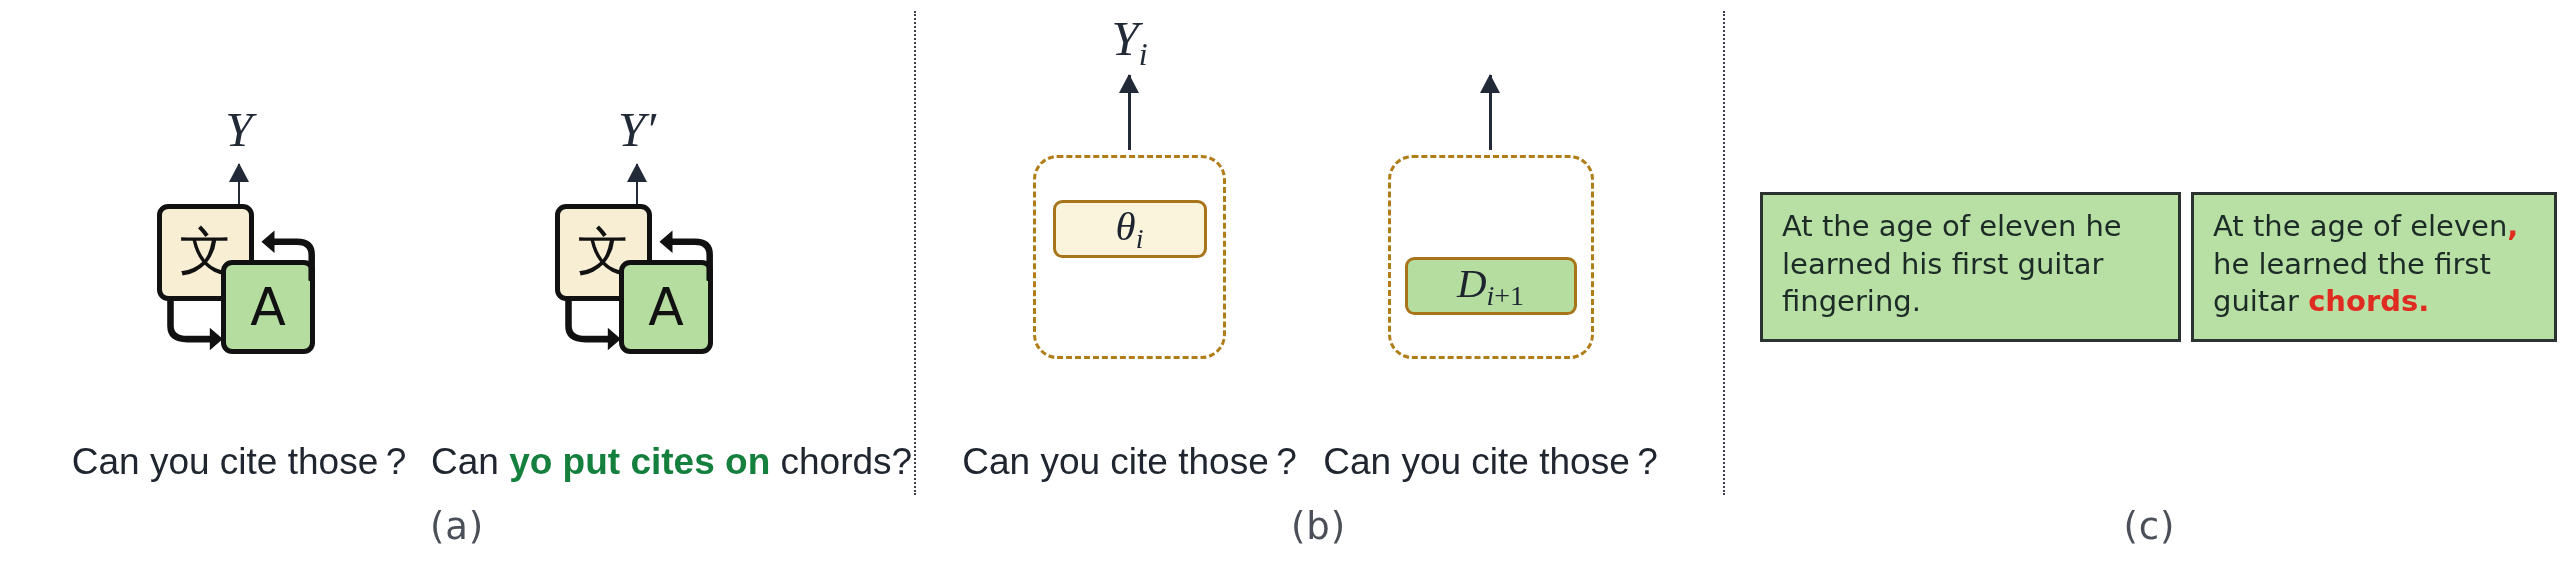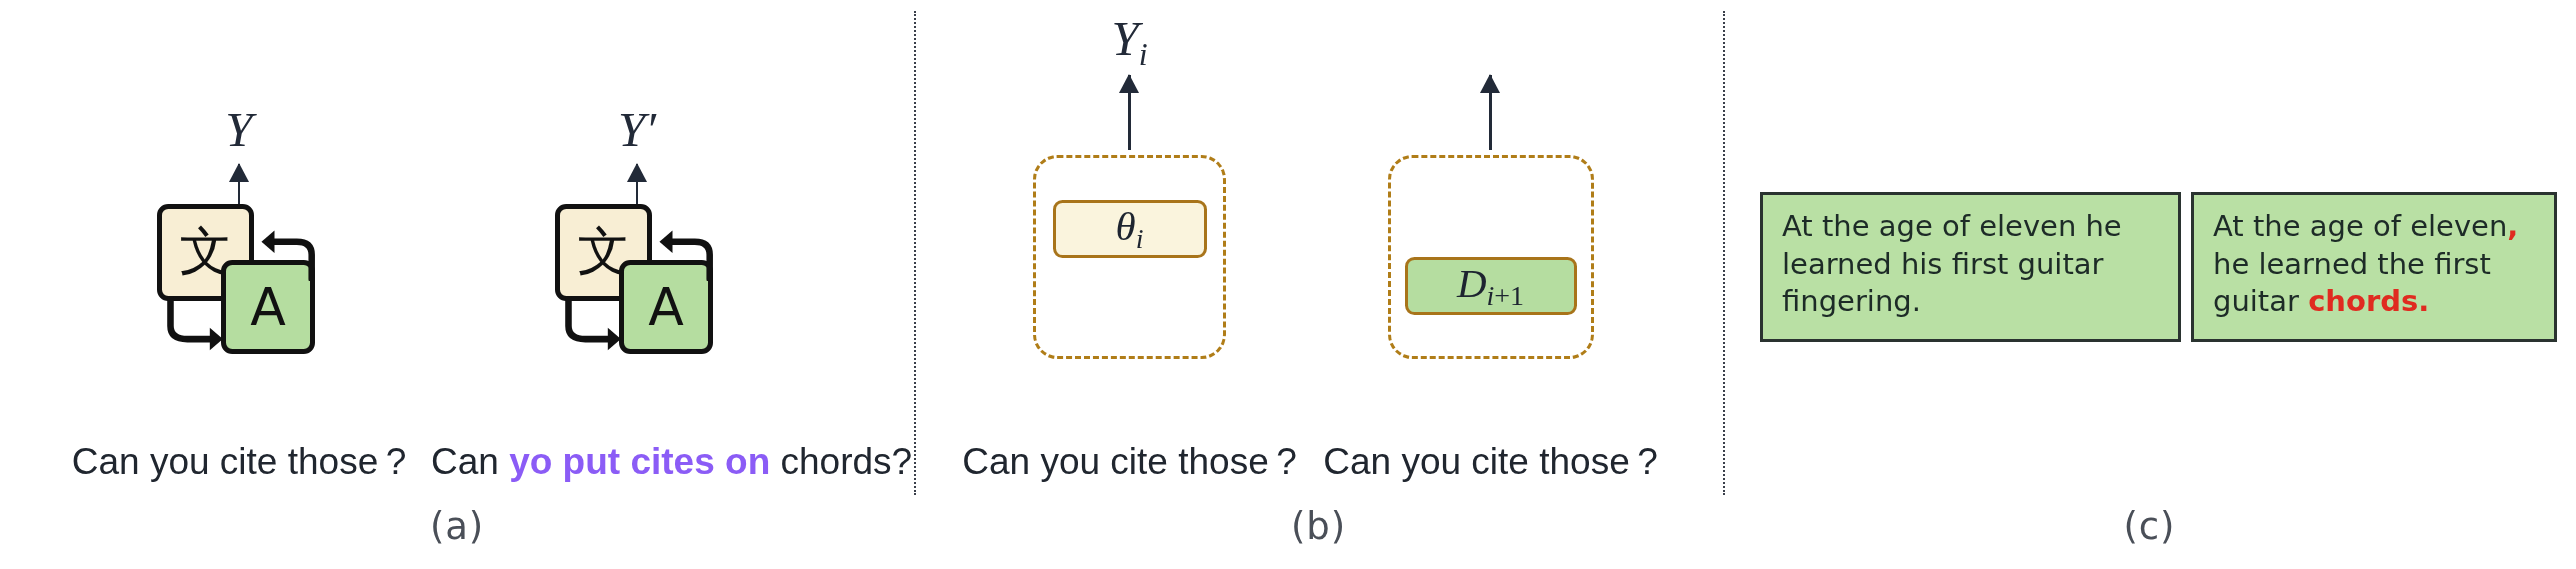--- a/index.html
+++ b/index.html
@@ -54,21 +54,21 @@
   .ti-lat{left:64px;top:56px;width:94px;height:94px;background:#b5dda0;
           display:flex;align-items:center;justify-content:center;
           font-family:"DejaVu Sans",sans-serif;font-size:52px;line-height:1;
           color:#111111;font-weight:400;z-index:3;}
   .ti-arrow{position:absolute;z-index:4;}
   .ti-arrow svg{display:block;}
 
   .caption{position:absolute;top:394px;width:100%;text-align:center;
            font-family:"Liberation Sans",sans-serif;font-size:37px;
            color:#20262f;white-space:nowrap;margin-top:47px;}
-  .caption .hl{color:#8b5cf6;font-weight:700;}
+  .caption .hl{color:#15803d;font-weight:700;}
 
   
   .unit-b{position:absolute;top:0;width:375px;height:469px;}
   #unit-b-1{left:28px;}
   #unit-b-2{left:389px;}
 
   .b-sym{position:absolute;top:10px;width:100%;text-align:center;
          font-family:"Liberation Serif",serif;font-style:italic;
          font-size:49px;color:#222a38;}
   .b-sym .sub{font-size:32px;vertical-align:-0.30em;font-style:italic;}

